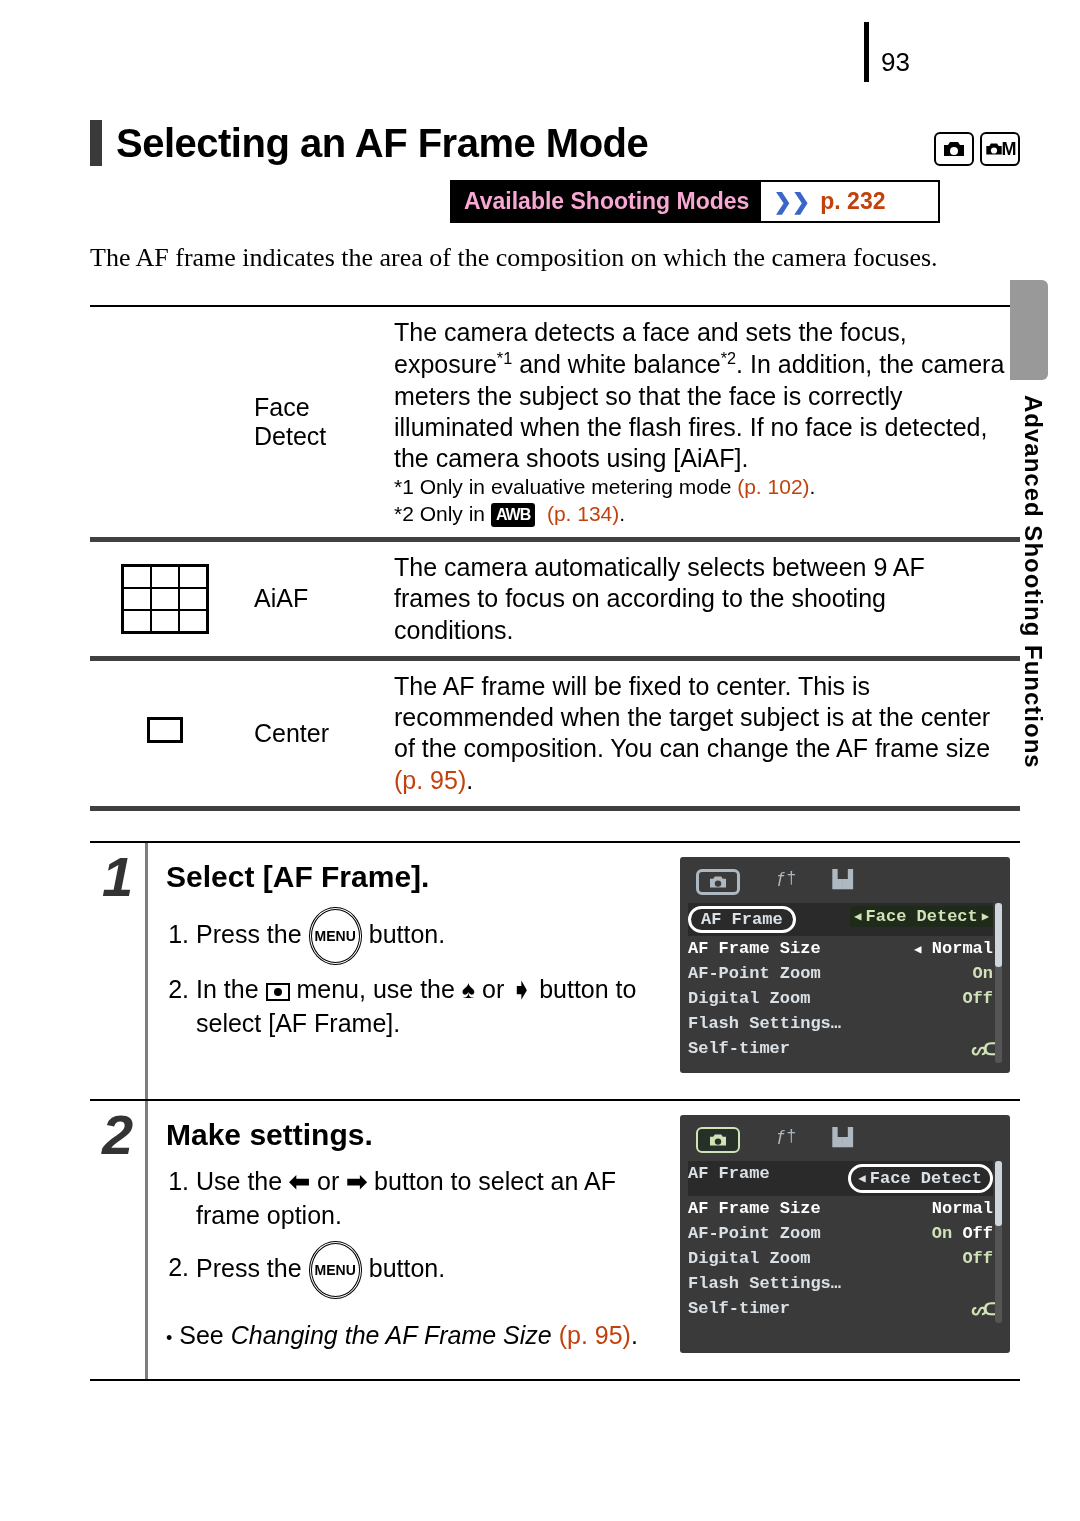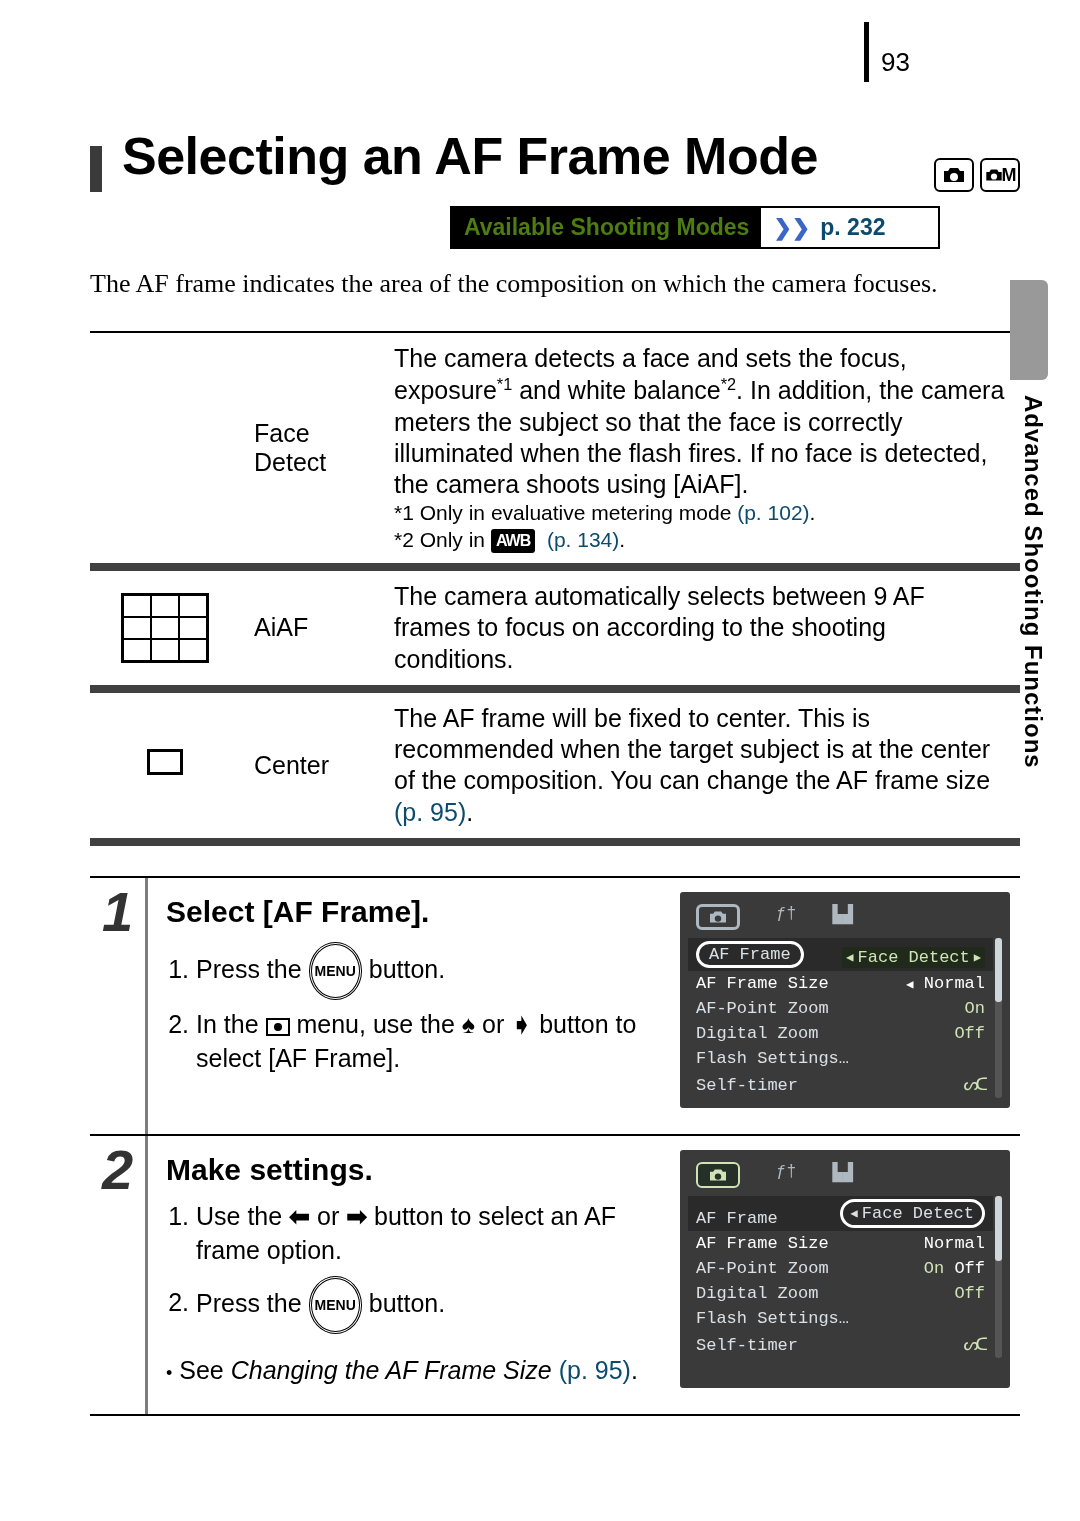--- a/index.html
+++ b/index.html
@@ -33,23 +33,23 @@
     display: flex;
     align-items: flex-end;
     margin-top: 90px;
   }
   .heading-bar {
     width: 12px; height: 46px;
     background: #3a3a3a;
     margin-right: 14px;
   }
   h1 {
-    font-size: 52px;
+    font-size: 40px;
     font-weight: 800;
-    margin: 6px;
+    margin: 0;
     flex: 1;
     letter-spacing: -0.5px;
   }
   .mode-icons {
     display: flex; gap: 6px;
   }
   .mode-icon {
     border: 2px solid #000;
     border-radius: 6px;
     width: 40px; height: 34px;
@@ -59,21 +59,21 @@
   .available-modes {
     border: 2px solid #000;
     margin-top: 14px;
     margin-left: 360px;
     display: flex;
     align-items: center;
     width: 490px;
   }
   .available-modes-label {
     background: #000;
-    color: #4d7c0f;
+    color: #f9a8d4;
     font-weight: bold;
     padding: 6px 12px;
     font-size: 23px;
     text-align: center;
   }
   .chevrons {
     color: #3a66c9;
     font-weight: bold;
     padding: 0 10px 0 12px;
     font-size: 22px;
@@ -92,29 +92,29 @@
   }
   
   .af-table {
     width: 100%;
     border-collapse: collapse;
     margin-top: 30px;
     font-size: 25px;
   }
   .af-table td {
     border-top: 2px solid #000;
-    border-bottom: 8px solid #404040;
+    border-bottom: 5px solid #404040;
     padding: 10px 14px;
     vertical-align: middle;
   }
   .af-table td:first-child { width: 150px; text-align: center; }
   .af-table td:nth-child(2) { width: 140px; }
   .af-table td:nth-child(3) { line-height: 1.25; font-size: 25px; }
   .footnote { font-size: 21px; }
-  .link { color: #0c4a6e; }
+  .link { color: #c2410c; }
   .awb-badge {
     display: inline-flex;
     background: #000; color: #fff;
     font-size: 16px; font-weight: bold;
     padding: 2px 5px;
     border-radius: 3px;
     vertical-align: middle;
     letter-spacing: -1px;
   }
   
@@ -248,22 +248,23 @@
     display: flex; align-items: center; justify-content: center;
     color: #aeb8c1;
     font-size: 14px;
   }
   .lcd-tab.active {
     border-width: 3px;
   }
   .lcd-row {
     display: flex;
     justify-content: space-between;
-    padding: 3px 8px;
-    align-items: flex-end;
+    padding: 3px 0;
+    align-items: flex-start;
+    font-weight: bold;
   }
   .lcd-row.hover { background: #2a2a2a; }
   .lcd .val { color: #cfe3b7; }
   .lcd .dim { color: #ffffff; }
   .hl-left {
     border: 3px solid #fff;
     border-radius: 14px;
     padding: 1px 10px;
   }
   .hl-right-pill {

